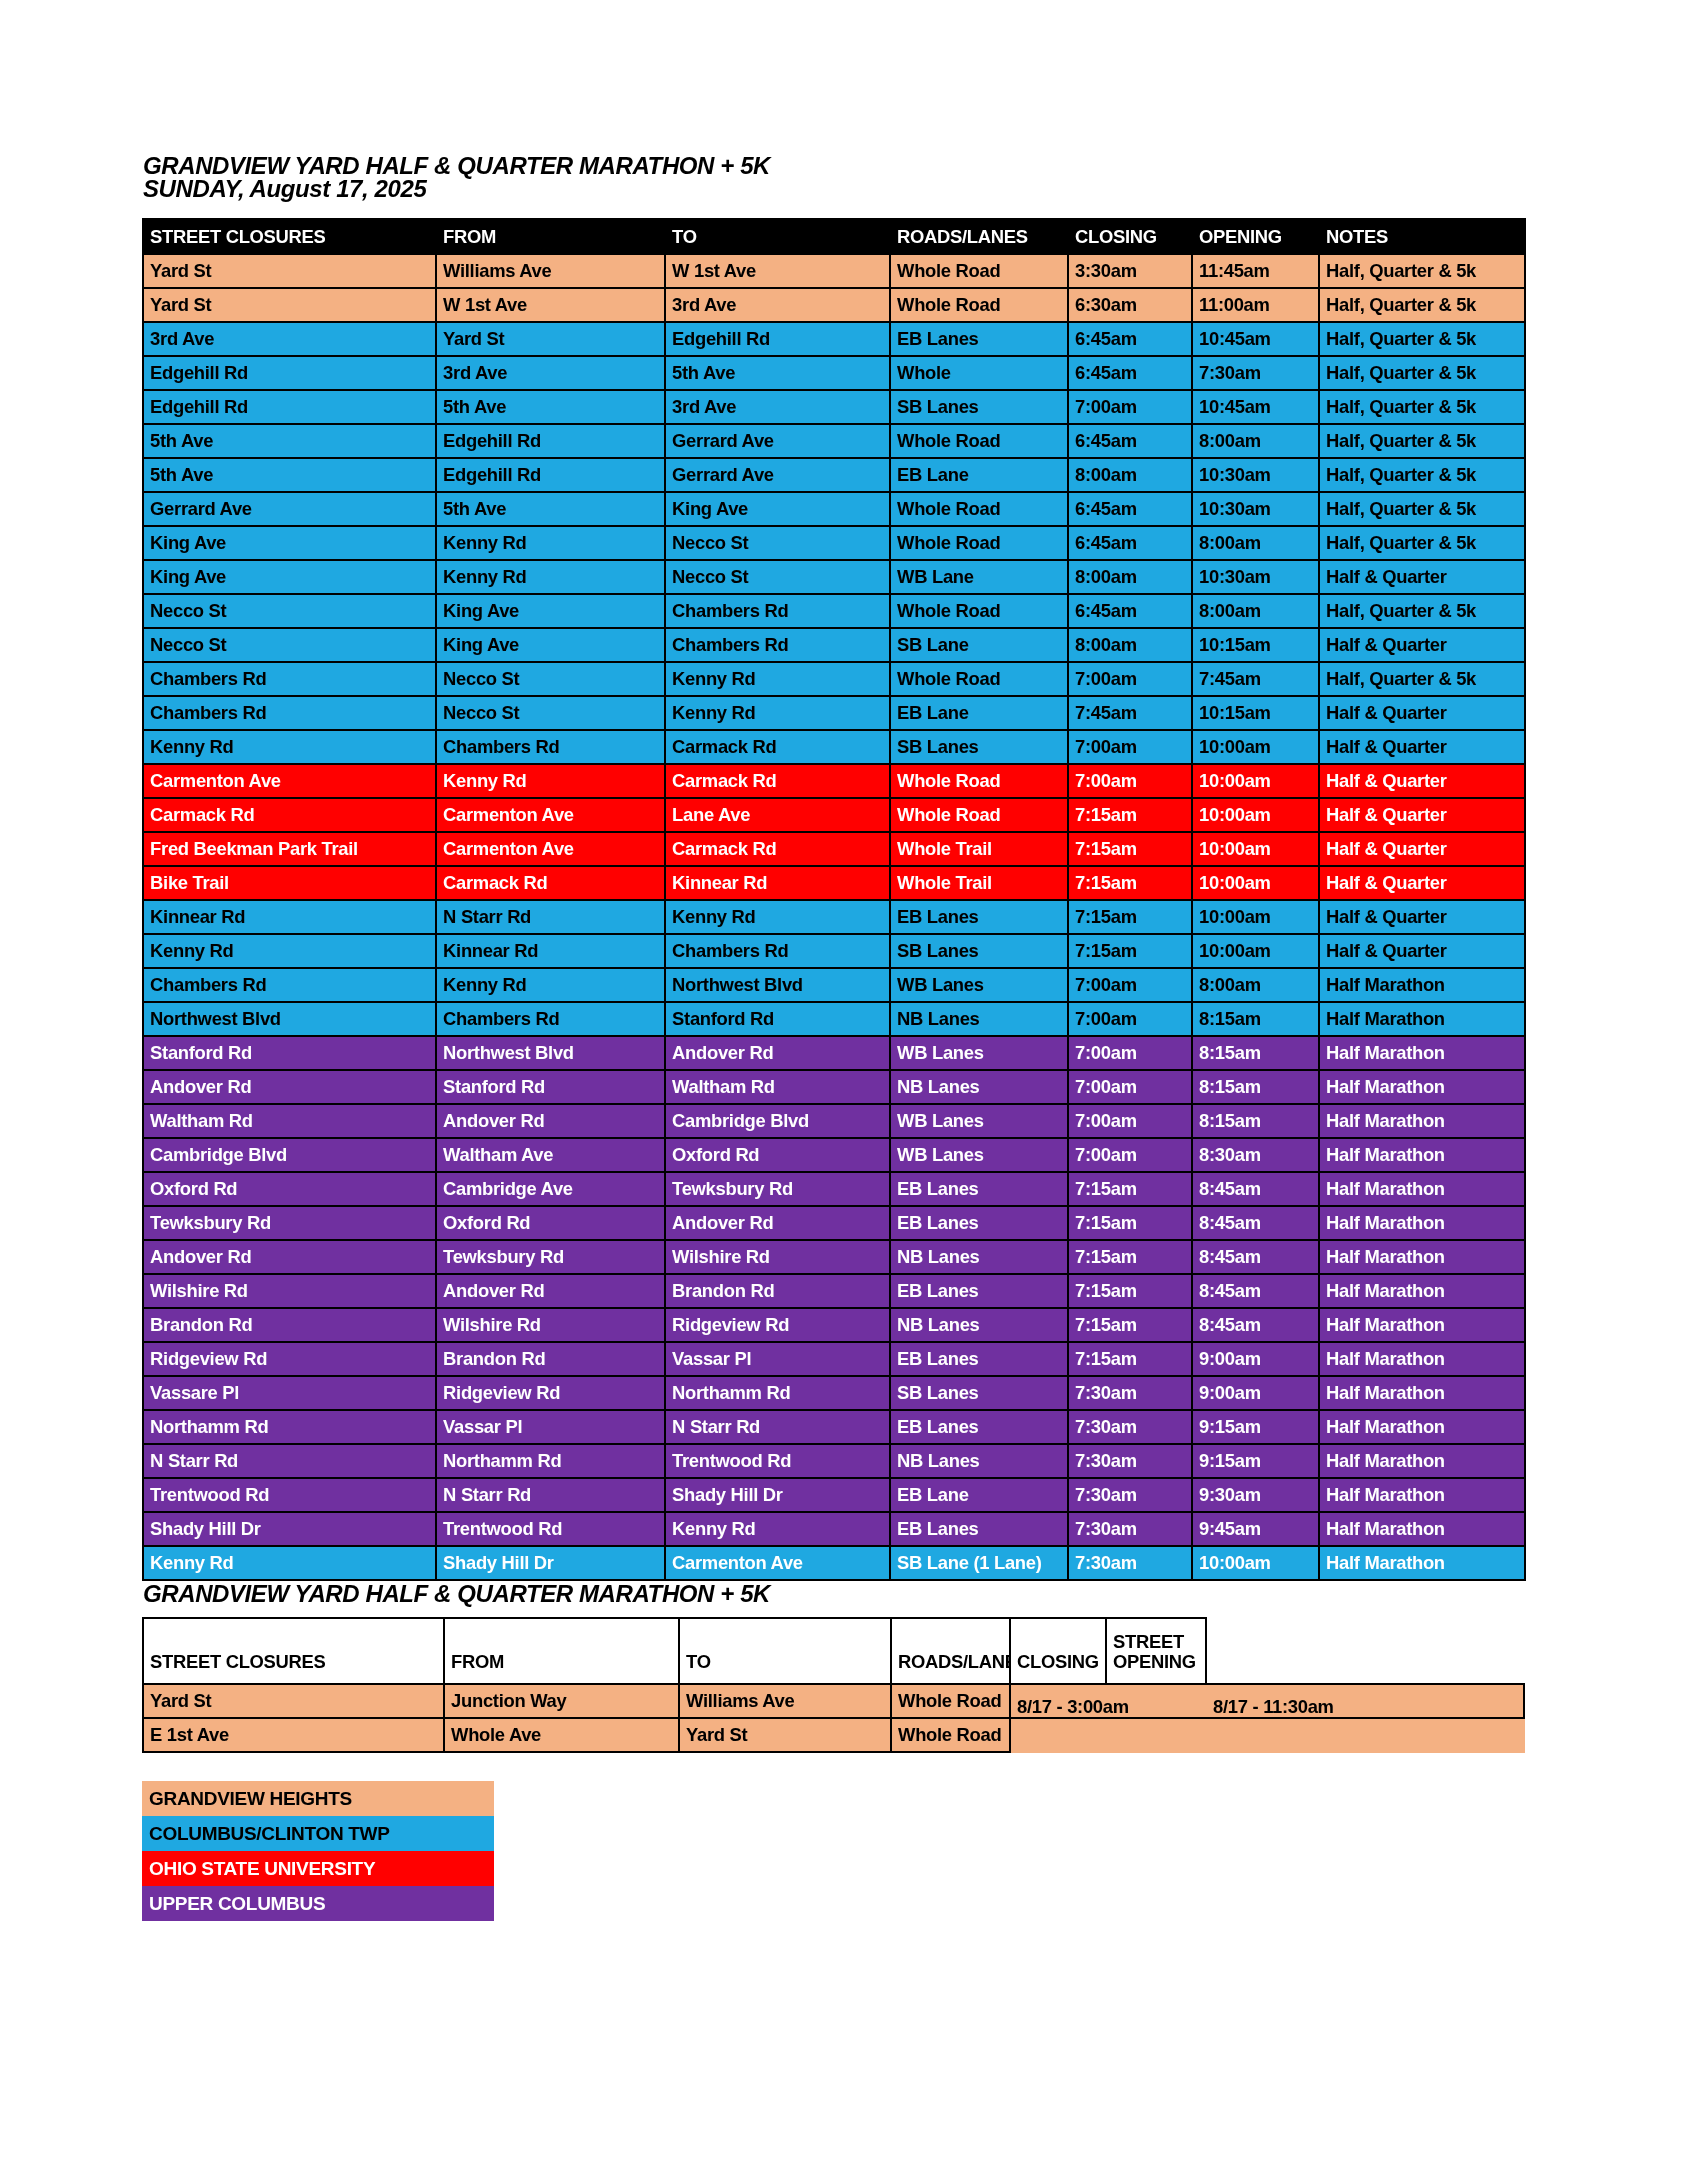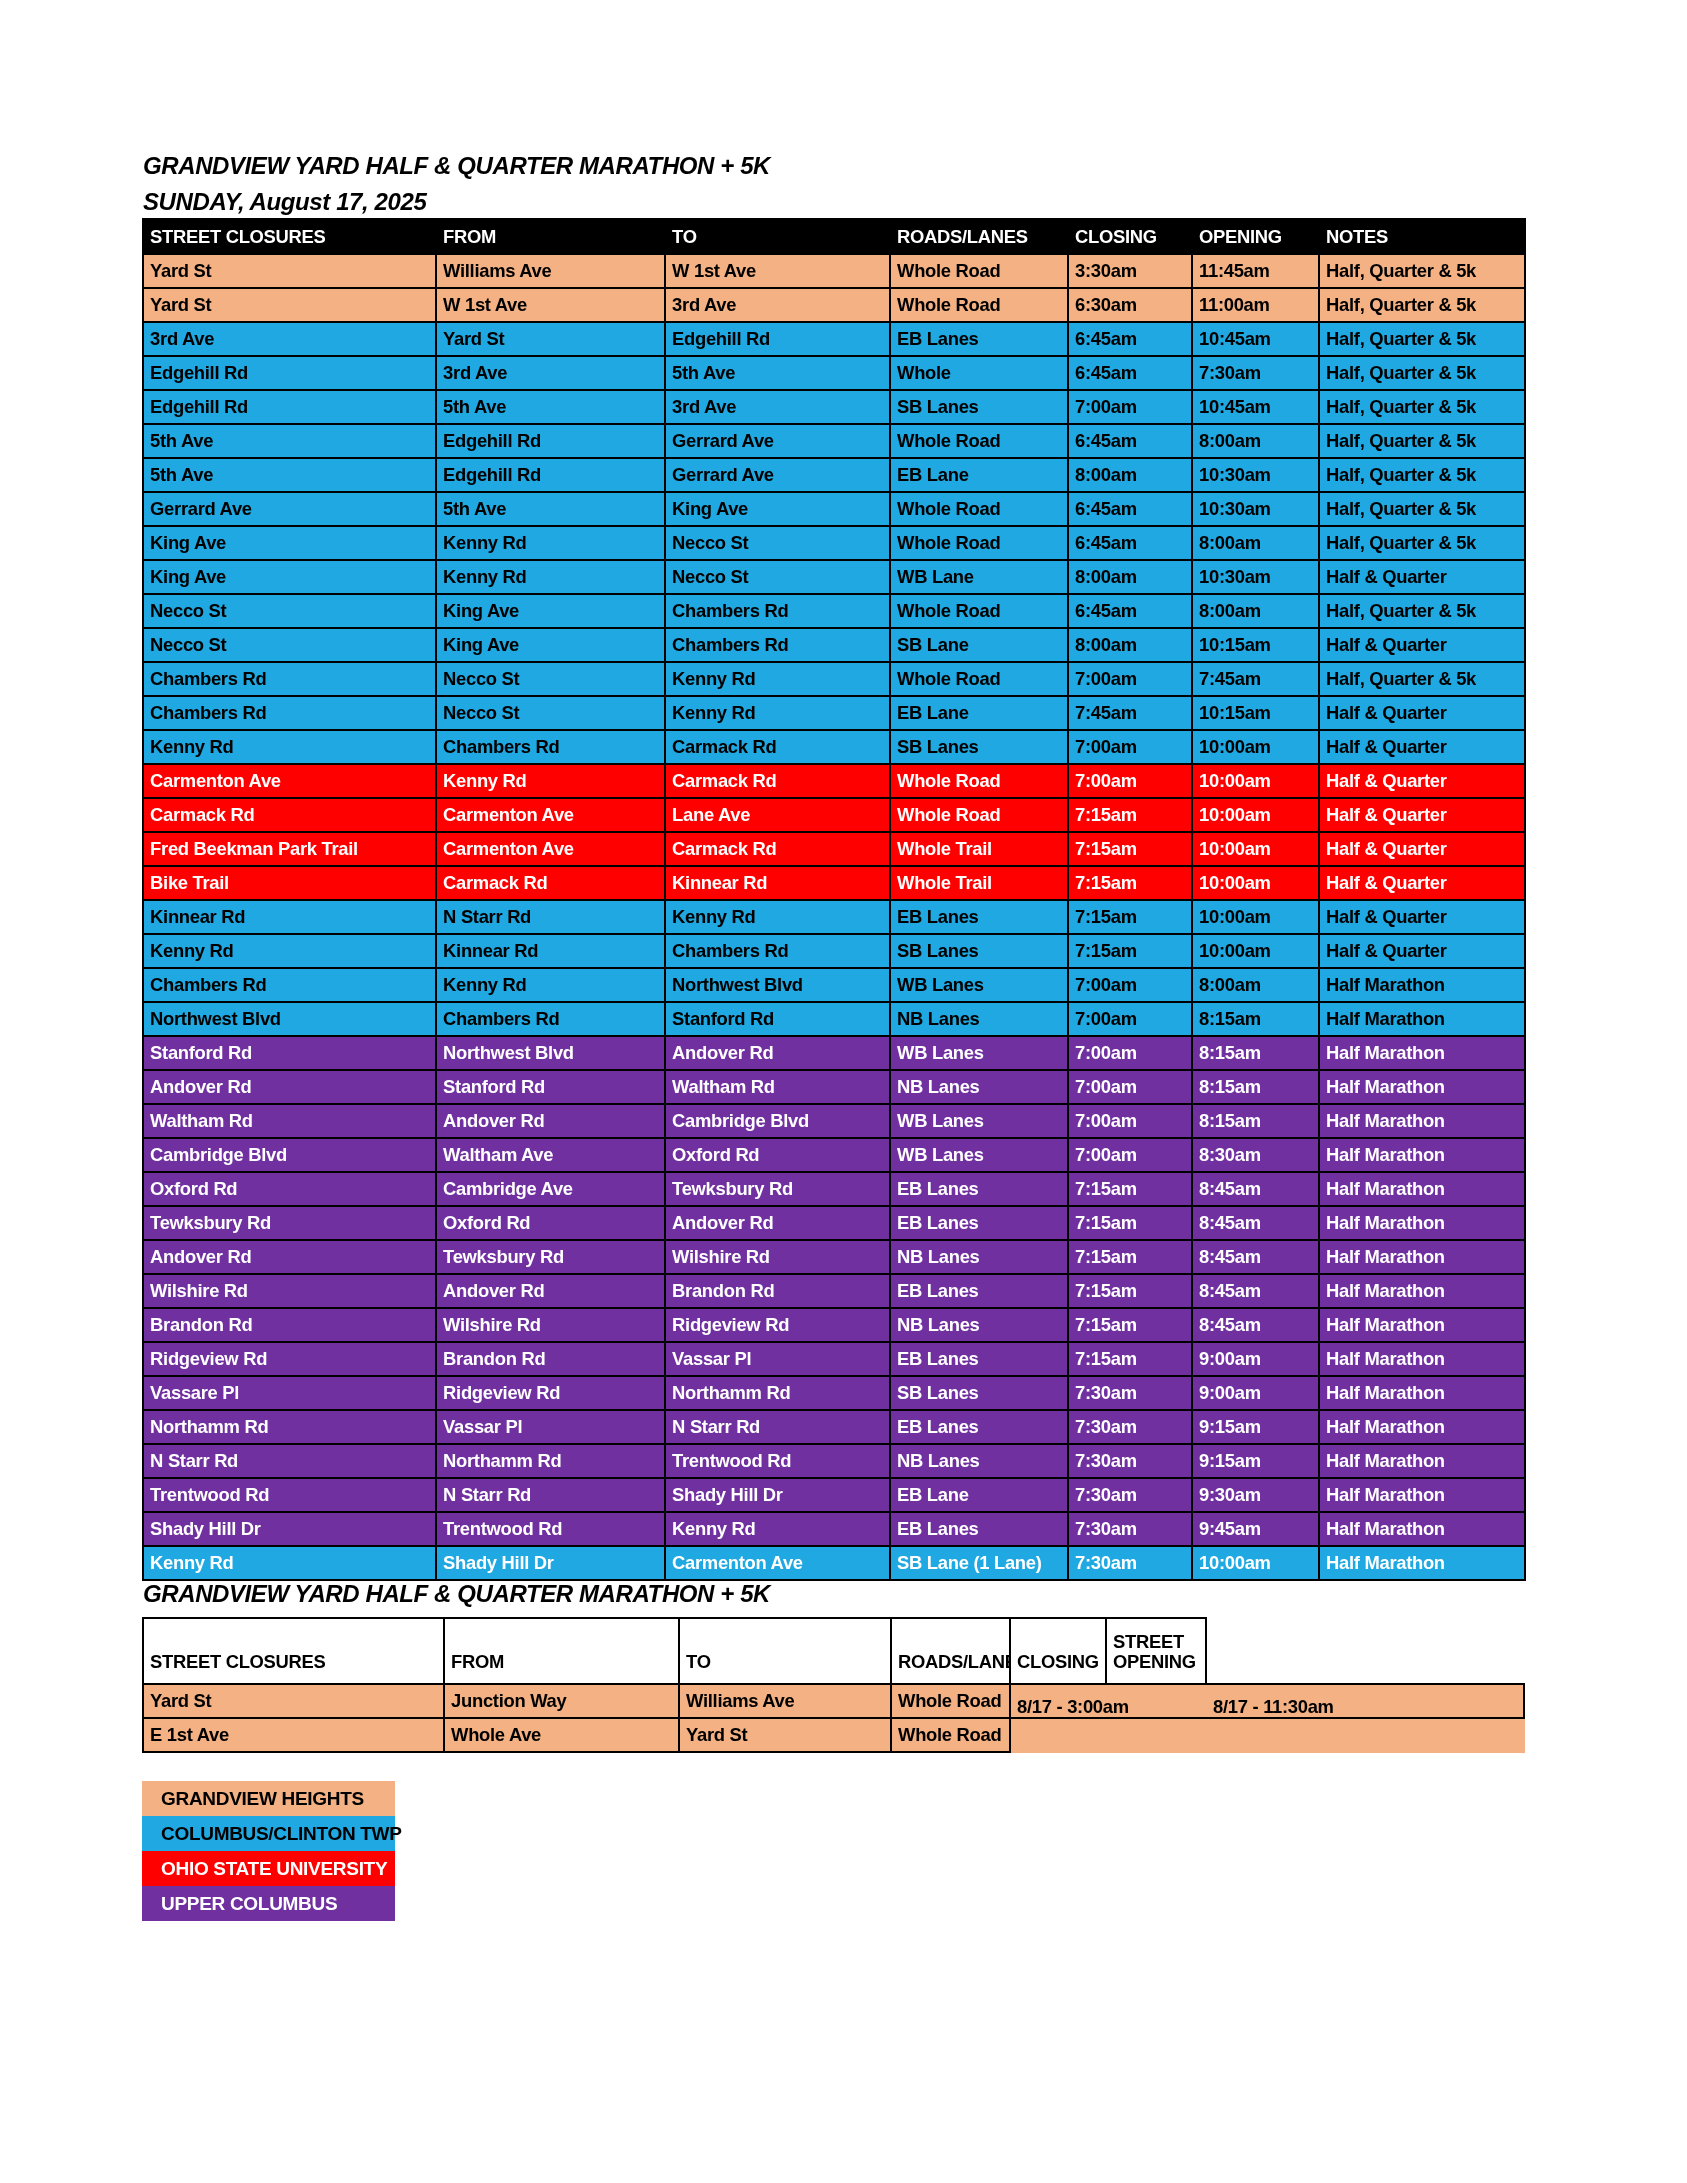--- a/index.html
+++ b/index.html
@@ -9,21 +9,21 @@
     background:#ffffff;
     font-family:"Liberation Sans", sans-serif;
     overflow:hidden;
   }
   .title{
     position:absolute;left:143px;top:152px;
     font-size:24px;font-weight:700;font-style:italic;
     letter-spacing:-0.4px;color:#000;white-space:nowrap;
   }
   .subtitle{
-    position:absolute;left:143px;top:188px;
+    position:absolute;left:143px;top:175px;
     font-size:24px;font-weight:700;font-style:italic;
     letter-spacing:-0.4px;color:#000;white-space:nowrap;
   }
   .title2{
     position:absolute;left:143px;top:1580px;
     font-size:24px;font-weight:700;font-style:italic;
     letter-spacing:-0.4px;color:#000;white-space:nowrap;
   }
   .t1{position:absolute;left:142px;top:218px;}
   .t2{position:absolute;left:142px;top:1617px;}
@@ -53,22 +53,22 @@
   }
   .merged span{display:inline-block;margin-top:12px;}
   .merged span:first-child{width:196px;}
   .r-grandview-heights{background:var(--grandview-heights,#F4B183);color:#000;}
   .r-columbus-clinton-twp{background:var(--columbus-clinton-twp,#1FA8E1);color:#000;}
   .r-ohio-state-university{background:var(--ohio-state-university,#FF0000);color:#fff;}
   .r-upper-arlington{background:var(--upper-arlington,#7030A0);color:#fff;}
   .tblrow.text-white .cell{color:#fff;}
   .legend{position:absolute;left:142px;top:1781px;}
   .legend-item{
-    width:253px;height:35px;
-    display:flex;align-items:center;padding-left:19px;
+    width:352px;height:35px;
+    display:flex;align-items:center;padding-left:7px;
     box-sizing:border-box;
     font-size:19px;font-weight:700;letter-spacing:-0.3px;white-space:nowrap;
   }
 </style>
 </head>
 <body>
 
 <div class="page">
 
   <div class="title">GRANDVIEW YARD HALF &amp; QUARTER MARATHON + 5K</div>

